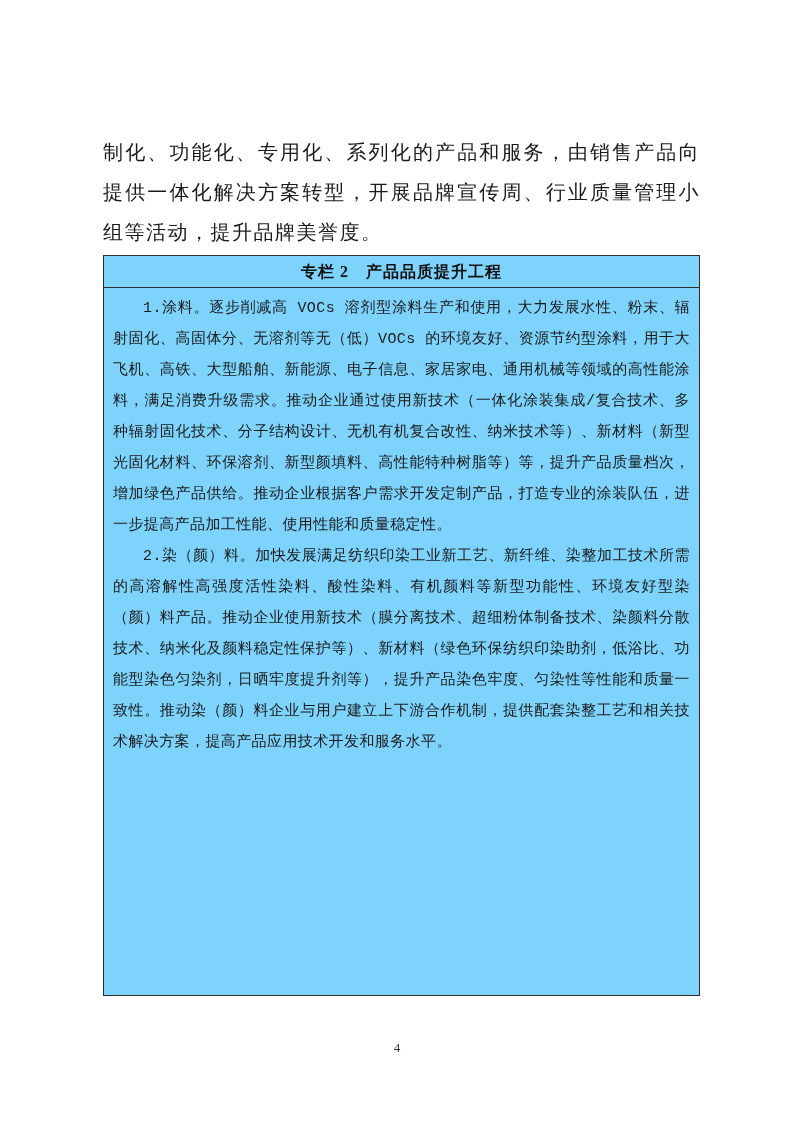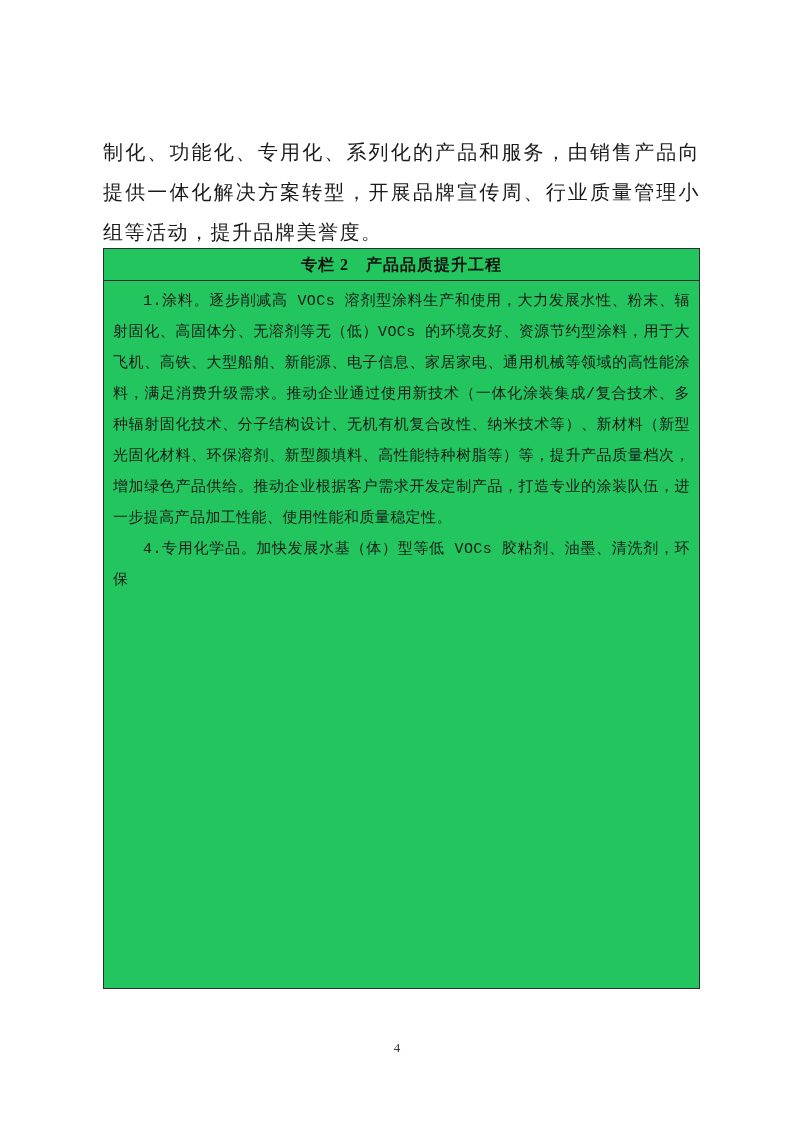--- a/index.html
+++ b/index.html
@@ -28,25 +28,25 @@
     line-height: 40px;
     letter-spacing: 1.5px;
     text-align: justify;
     text-justify: inter-ideograph;
     color: #1a1a1a;
     margin: 0;
   }
   .column-box {
     position: absolute;
     left: 103px;
-    top: 248px;
+    top: 255px;
     width: 597px;
     height: 741px;
     border: 1.5px solid #2e2e2e;
-    background: #22c55e;
+    background: #7dd3fc;
     overflow: hidden;
   }
   .column-box .box-title {
     height: 32px;
     line-height: 31px;
     text-align: center;
     font-weight: bold;
     font-size: 16px;
     letter-spacing: 1px;
     border-bottom: 1.5px solid #2e2e2e;
@@ -80,19 +80,19 @@
 <body>
 
 <div class="page">
 
   <p class="intro">制化、功能化、专用化、系列化的产品和服务，由销售产品向提供一体化解决方案转型，开展品牌宣传周、行业质量管理小组等活动，提升品牌美誉度。</p>
 
   <div class="column-box">
     <div class="box-title">专栏 2　产品品质提升工程</div>
     <div class="box-body">
       <p>1.涂料。逐步削减高 VOCs 溶剂型涂料生产和使用，大力发展水性、粉末、辐射固化、高固体分、无溶剂等无（低）VOCs 的环境友好、资源节约型涂料，用于大飞机、高铁、大型船舶、新能源、电子信息、家居家电、通用机械等领域的高性能涂料，满足消费升级需求。推动企业通过使用新技术（一体化涂装集成/复合技术、多种辐射固化技术、分子结构设计、无机有机复合改性、纳米技术等）、新材料（新型光固化材料、环保溶剂、新型颜填料、高性能特种树脂等）等，提升产品质量档次，增加绿色产品供给。推动企业根据客户需求开发定制产品，打造专业的涂装队伍，进一步提高产品加工性能、使用性能和质量稳定性。</p>
-      <p>4.专用化学品。加快发展水基（体）型等低 VOCs 胶粘剂、油墨、清洗剂，环保</p>
+      <p>2.染（颜）料。加快发展满足纺织印染工业新工艺、新纤维、染整加工技术所需的高溶解性高强度活性染料、酸性染料、有机颜料等新型功能性、环境友好型染（颜）料产品。推动企业使用新技术（膜分离技术、超细粉体制备技术、染颜料分散技术、纳米化及颜料稳定性保护等）、新材料（绿色环保纺织印染助剂，低浴比、功能型染色匀染剂，日晒牢度提升剂等），提升产品染色牢度、匀染性等性能和质量一致性。推动染（颜）料企业与用户建立上下游合作机制，提供配套染整工艺和相关技术解决方案，提高产品应用技术开发和服务水平。</p>
     </div>
   </div>
 
   <div class="page-number">4</div>
 
 </div>
 
 </body></html>

